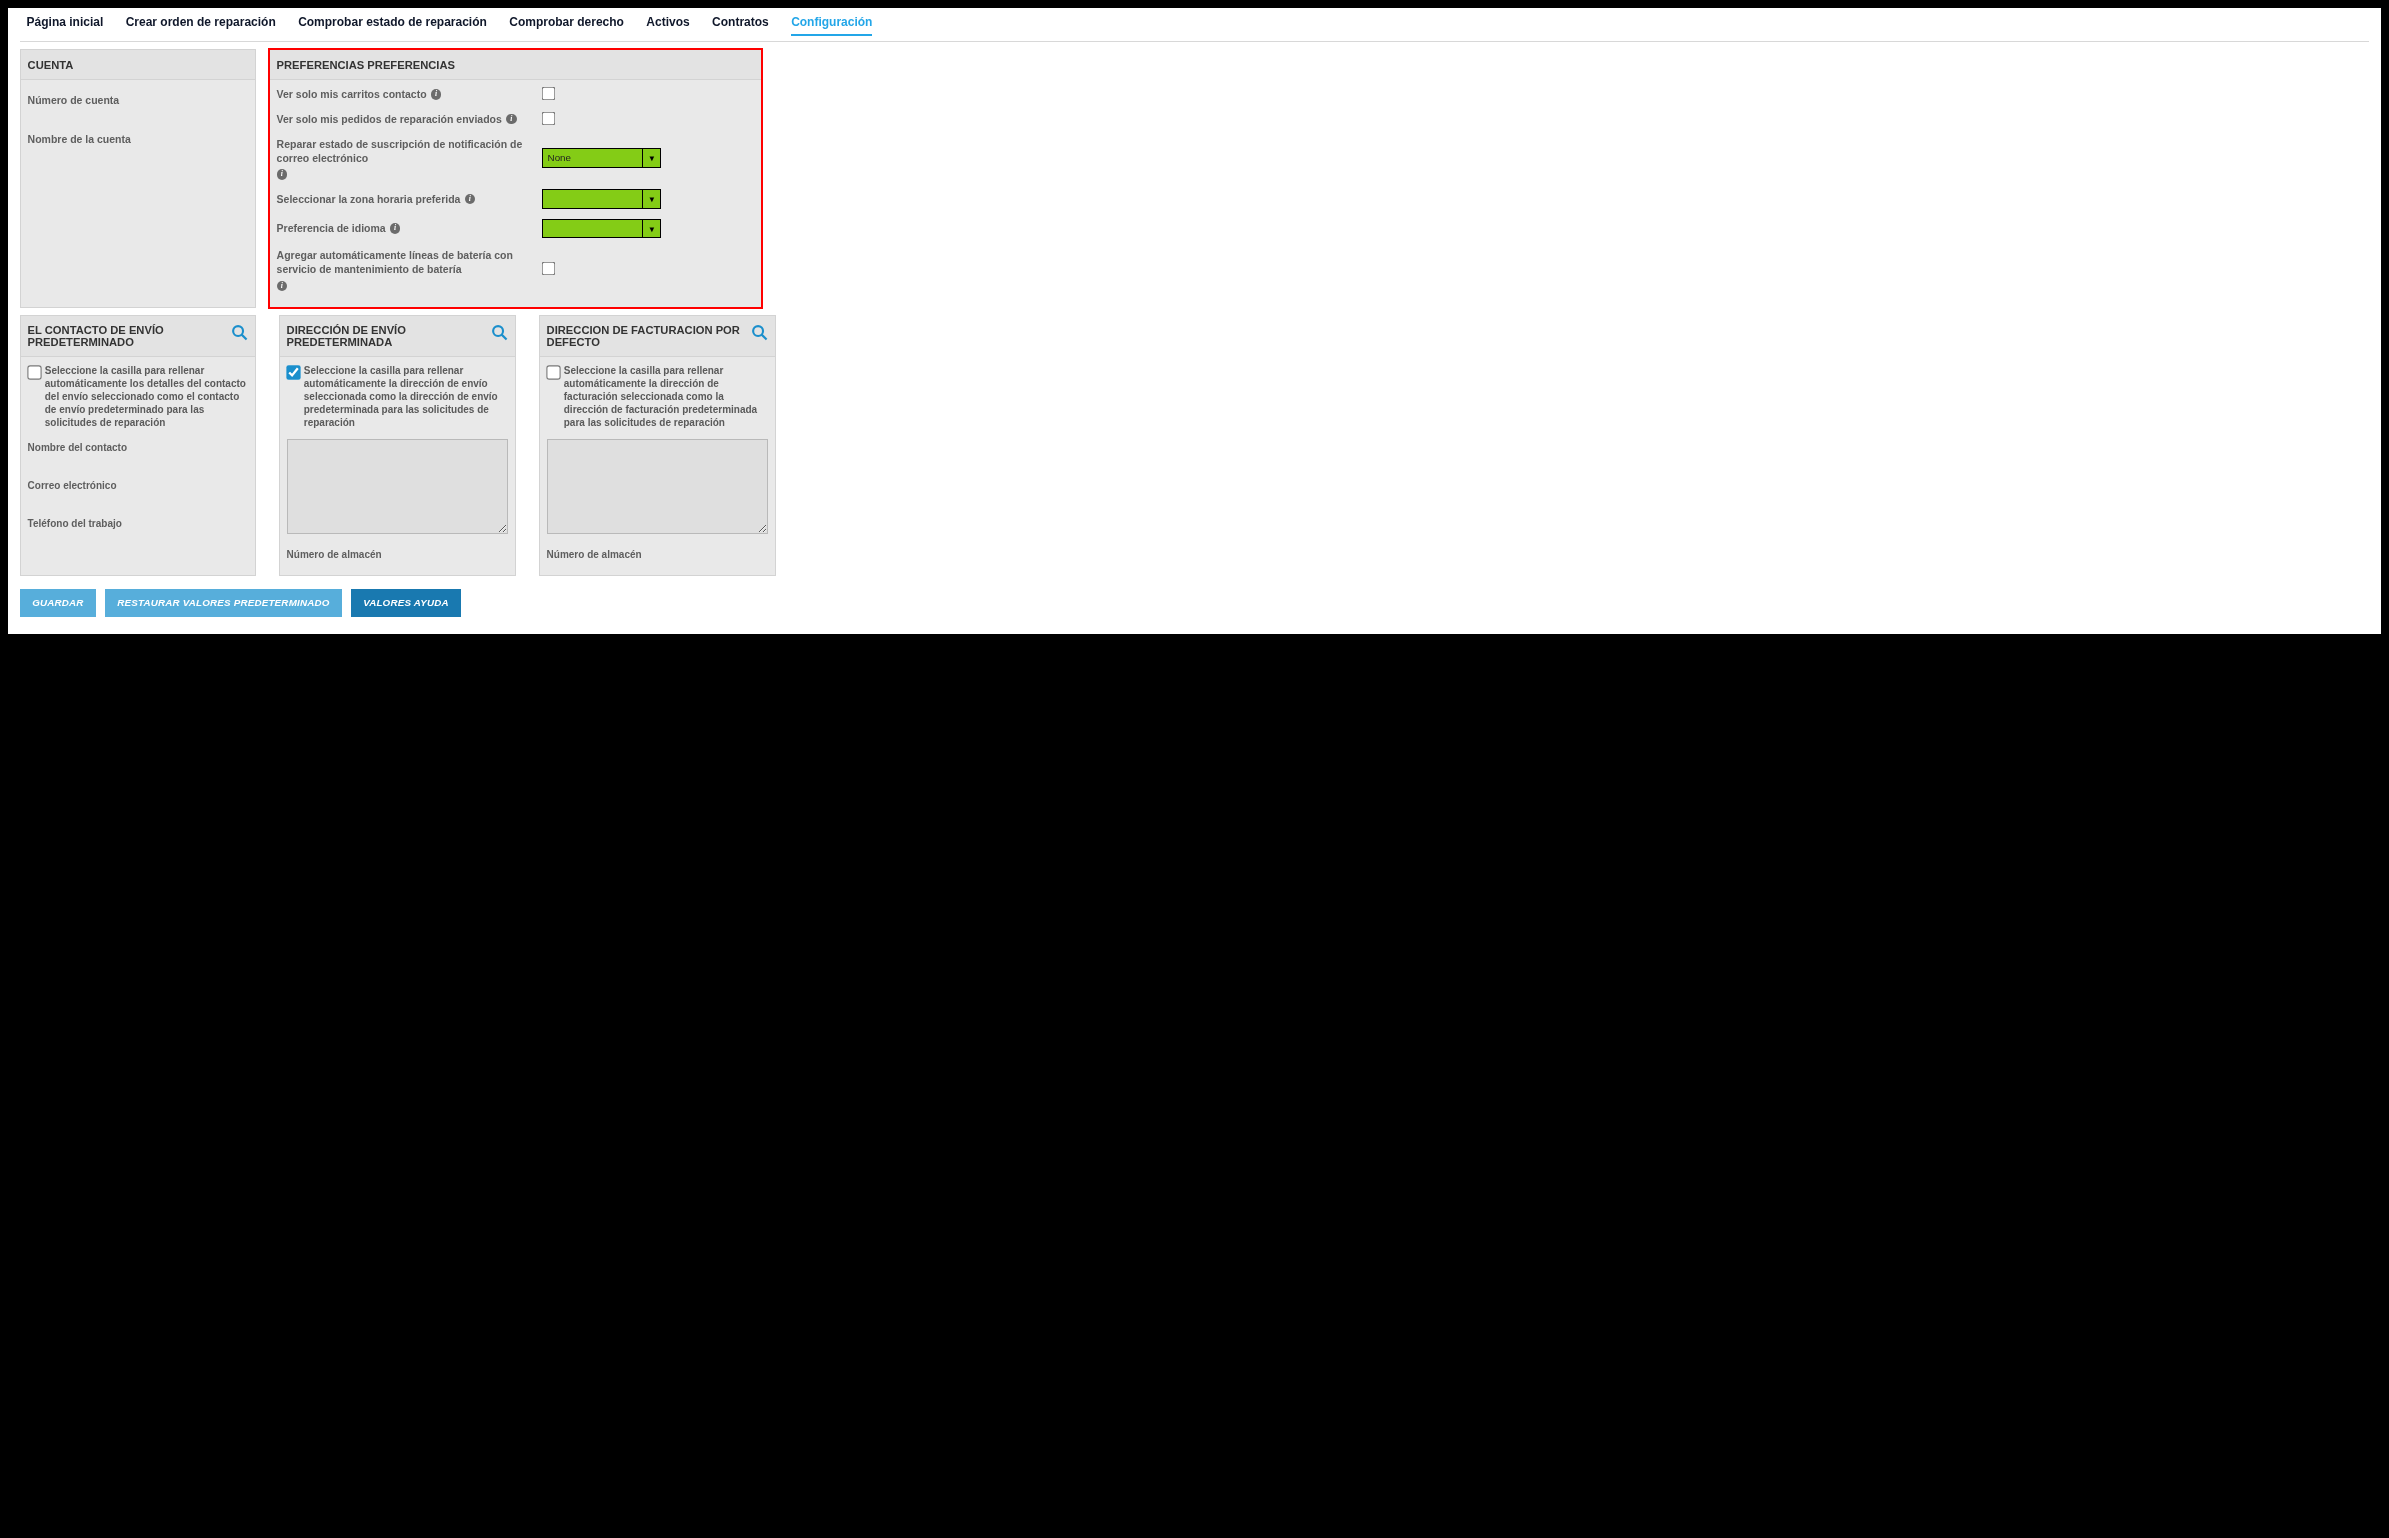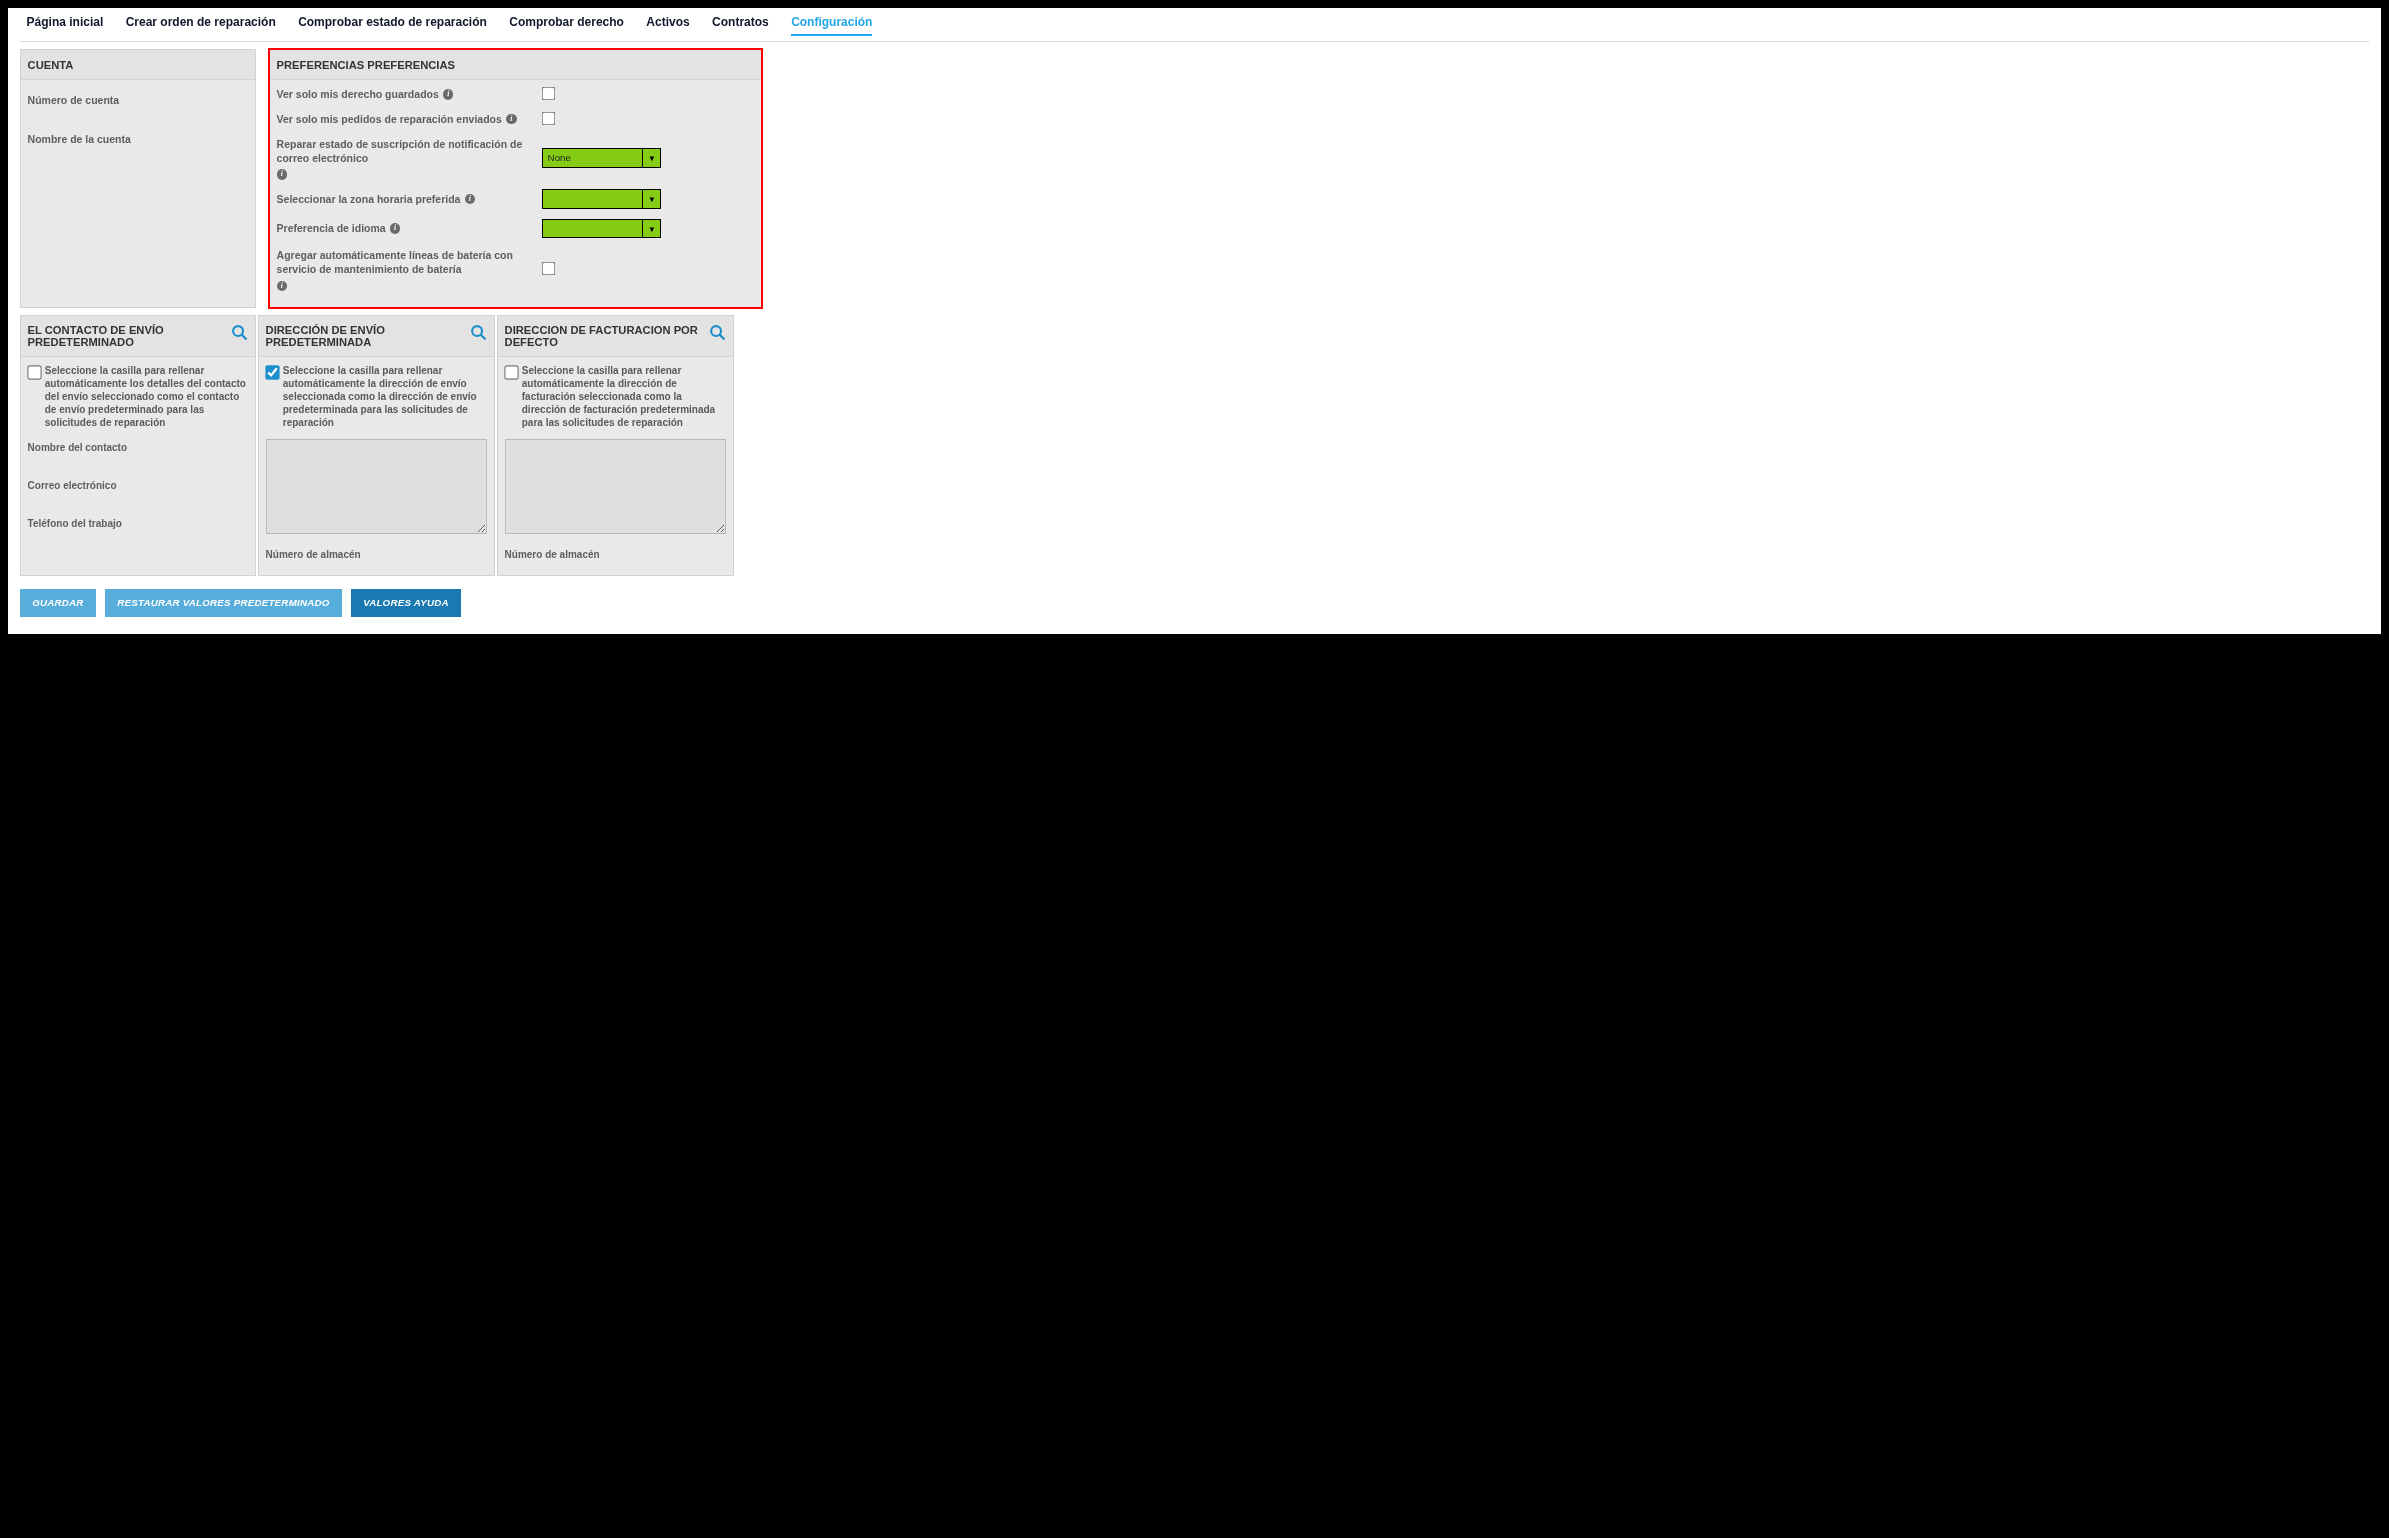--- a/index.html
+++ b/index.html
@@ -131,21 +131,21 @@
       display: flex;
       align-items: center;
       justify-content: center;
       font-weight: 900;
       font-size: 8.4px;
     }
     
     .lower {
       display: grid;
       grid-template-columns: 236px 237px 237px;
-      gap: 2px;
+      gap: 23px;
       margin-top: 7px;
     }
     .panel-header.with-search {
       display: flex;
       justify-content: space-between;
       align-items: flex-start;
     }
     .search-icon {
       color: #1b8fcc;
       font-size: 17px;
@@ -232,21 +232,21 @@
         <div class="account-row">Nombre de la cuenta</div>
       </div>
     </div>
 
     <div class="panel prefs red-outline" style="max-width:493px;">
       <div class="panel-header">PREFERENCIAS PREFERENCIAS</div>
       <div class="panel-body">
 
         <div class="pref-row">
           <div class="pref-label">
-            <span>Ver solo mis derecho guardados</span>
+            <span>Ver solo mis carritos contacto</span>
             <span class="info-circle">i</span>
           </div>
           <div class="pref-control">
             <input type="checkbox" style="">
           </div>
         </div>
 
         <div class="pref-row">
           <div class="pref-label">
             <span>Ver solo mis pedidos de reparación enviados</span>

